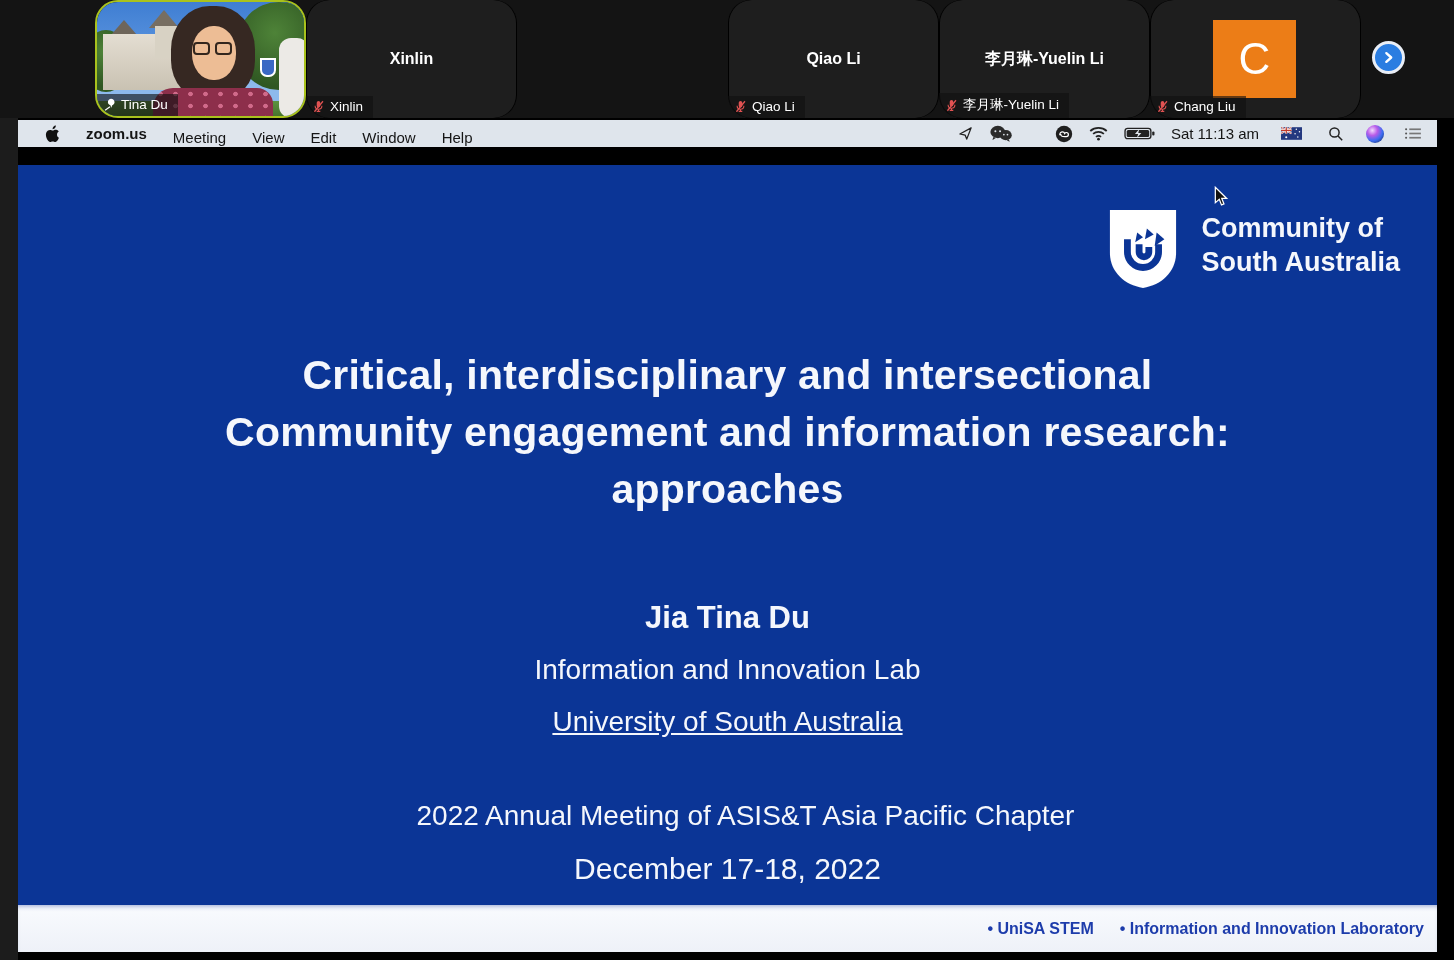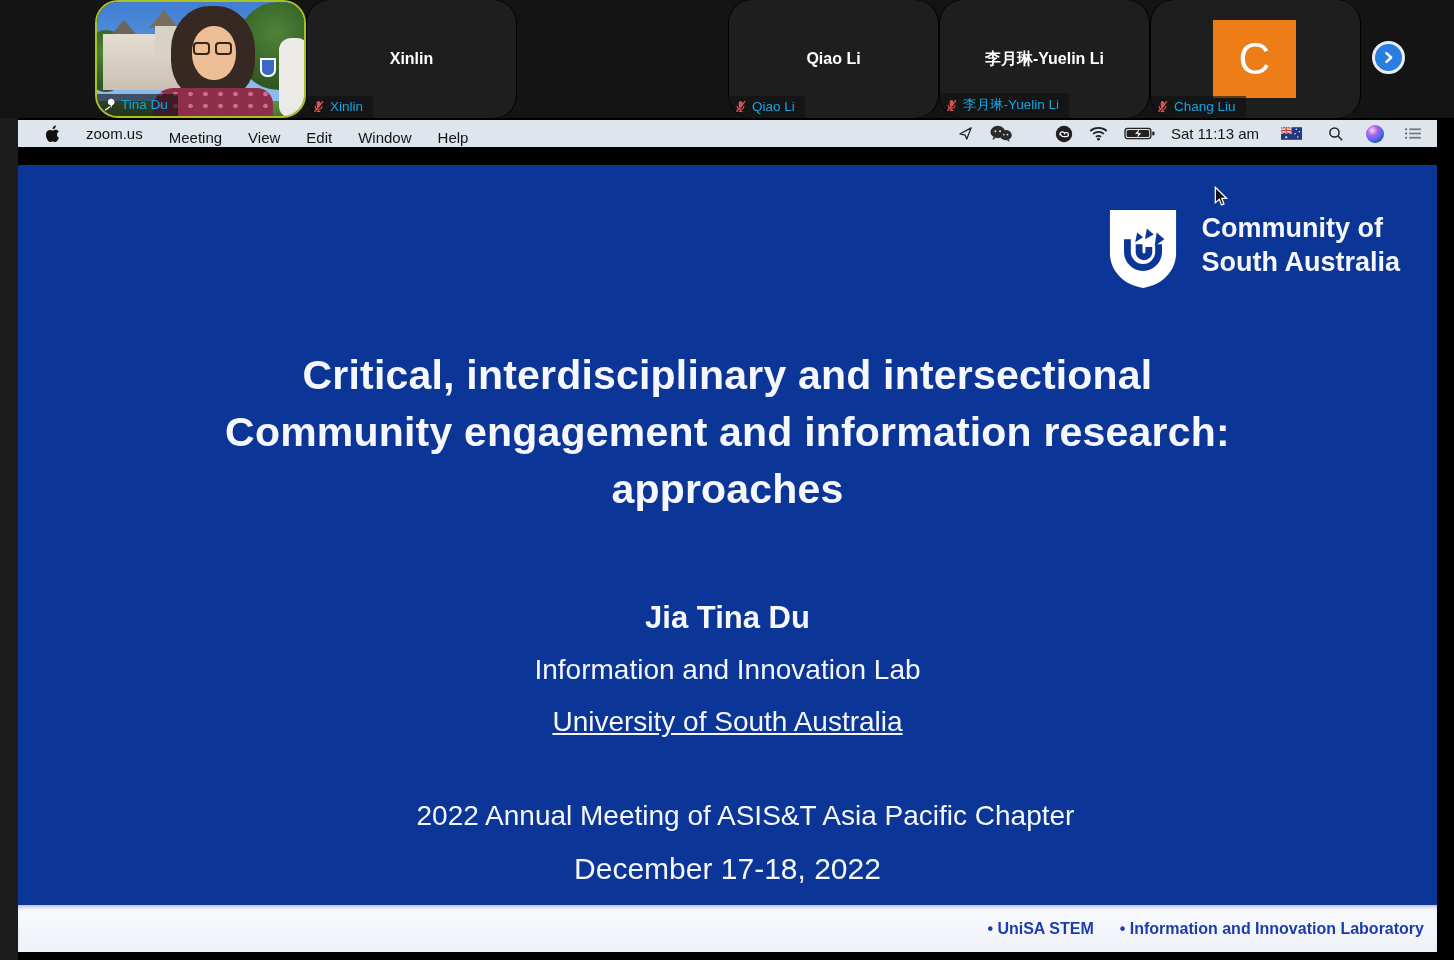--- a/index.html
+++ b/index.html
@@ -7,21 +7,21 @@
           font-family:"Liberation Sans",sans-serif;}
 
   
   .strip{position:absolute;left:0;top:0;width:1454px;height:118px;background:#141414;}
   .tile{position:absolute;top:0;width:211px;height:118px;background:#1e1e1e;box-sizing:border-box;
         box-shadow:inset 1px 0 0 #000, inset -1px 0 0 #000;overflow:hidden;border-radius:23px;}
   .tile.active{border:2px solid #a9c21d;}
   .center-name{position:absolute;inset:0;display:flex;align-items:center;justify-content:center;
                color:#fff;font-weight:700;font-size:16px;}
   .nm-label{position:absolute;left:0;bottom:0;display:flex;align-items:center;gap:5px;
-            background:rgba(16,16,16,.62);color:#0ea5e9;font-size:13.5px;
+            background:rgba(16,16,16,.62);color:#ffffff;font-size:13.5px;
             padding:3px 10px 4px 6px;max-width:100%;white-space:nowrap;}
   .nm-label svg{flex:0 0 auto;}
   .avatar{position:absolute;left:63px;top:20px;width:83px;height:78px;background:#ec7d17;
           display:flex;align-items:center;justify-content:center;color:#fff;font-size:44px;}
   .next-btn{position:absolute;left:1372px;top:41px;width:33px;height:33px;border-radius:50%;
             background:#2a7de1;border:3px solid #e9eef6;box-sizing:border-box;
             display:flex;align-items:center;justify-content:center;cursor:pointer;}
 
   
   .vid{position:absolute;inset:0;overflow:hidden;}
@@ -54,21 +54,21 @@
   .y-lensL{left:74px;top:30px;}
   .y-lensR{left:107px;top:30px;}
   .y-bridge{left:100px;top:36px;width:8px;height:3px;background:#241e18;}
   .y-shirt{left:28px;top:86px;width:156px;height:32px;border-radius:18px 18px 0 0;
            background:repeating-linear-gradient(100deg,#2c2b28 0 7px,#555349 7px 9px);}
 
   
   .menubar{position:absolute;left:18px;top:120px;width:1419px;height:27px;background:#dfe5ec;
            display:flex;align-items:center;color:#151515;font-size:15px;}
   .mb-left{display:flex;align-items:center;gap:26px;padding-left:27px;}
-  .mb-app{font-weight:400;}
+  .mb-app{font-weight:700;}
   .mb-item{cursor:default;margin-top:8px;}
   .mb-right{position:absolute;right:14px;top:0;height:27px;display:flex;align-items:center;gap:16px;}
   .mb-time{font-size:15px;}
 
   
   .slide{position:absolute;left:18px;top:165px;width:1419px;height:740px;background:#0b3596;color:#f5f7fc;}
   .slide .centered{position:absolute;left:0;right:0;text-align:center;}
   .s-title{top:182px;font-size:41px;font-weight:700;line-height:57px;letter-spacing:.2px;}
   .s-author{top:435px;font-size:31px;font-weight:700;}
   .s-affil1{top:489px;font-size:28px;font-weight:400;}

